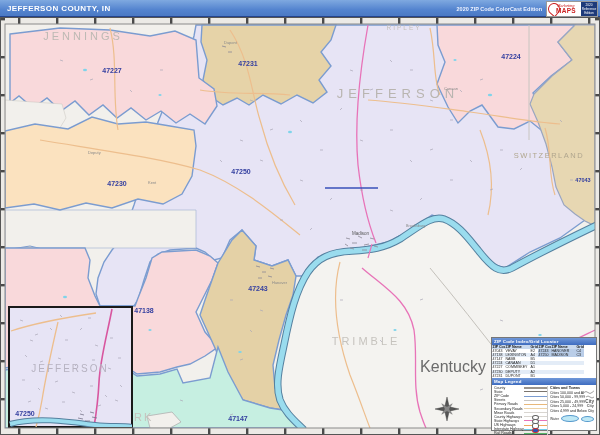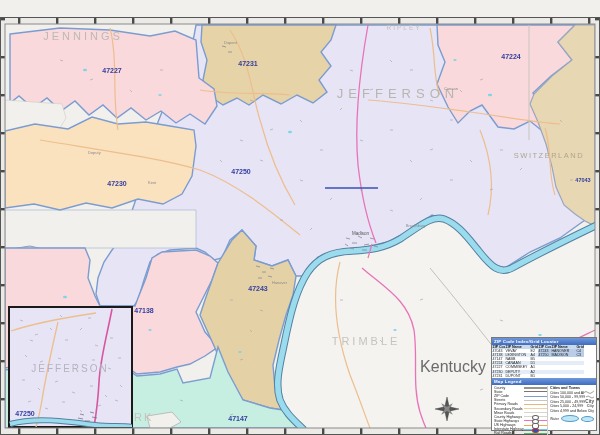--- a/index.html
+++ b/index.html
@@ -205,20 +205,36 @@
     </g>
 
     <rect x="5" y="17" width="590" height="7" fill="url(#tkh)"></rect>
     <rect x="5" y="428" width="590" height="7" fill="url(#tkh)"></rect>
     <rect x="0" y="17" width="5" height="418" fill="url(#tkv)"></rect>
     <rect x="595" y="17" width="5" height="418" fill="url(#tkv)"></rect>
     <rect x="0.5" y="17.5" width="599" height="417" fill="none" stroke="#555" stroke-width="1"></rect>
     <rect x="5" y="24" width="590" height="404" fill="none" stroke="#8a8a8a" stroke-width="1"></rect>
   </svg>
 
+  <div class="hdr">
+    <span class="hdr-title">JEFFERSON COUNTY, IN</span>
+    <span class="hdr-edition">2020 ZIP Code ColorCast Edition</span>
+    <div class="logo">
+      <div class="logo-left">
+        <span class="logo-swoosh"></span>
+        <span class="logo-script">Marketing</span>
+        <span class="logo-maps">MAPS</span>
+      </div>
+      <div class="logo-right">
+        <div>2020</div>
+        <div>Reference</div>
+        <div>Edition</div>
+      </div>
+    </div>
+  </div>
 
   <div class="legend">
     <div class="lg-hdr">ZIP Code Index/Grid Locator</div>
     <div class="idx-grid" id="idxgrid">
         <span class="idx-head">ZIP Code</span>
         <span class="idx-head">ZIP Name</span>
         <span class="idx-head">Grid</span>
         <span class="idx-head">ZIP Code</span>
         <span class="idx-head">ZIP Name</span>
         <span class="idx-head">Grid</span>

